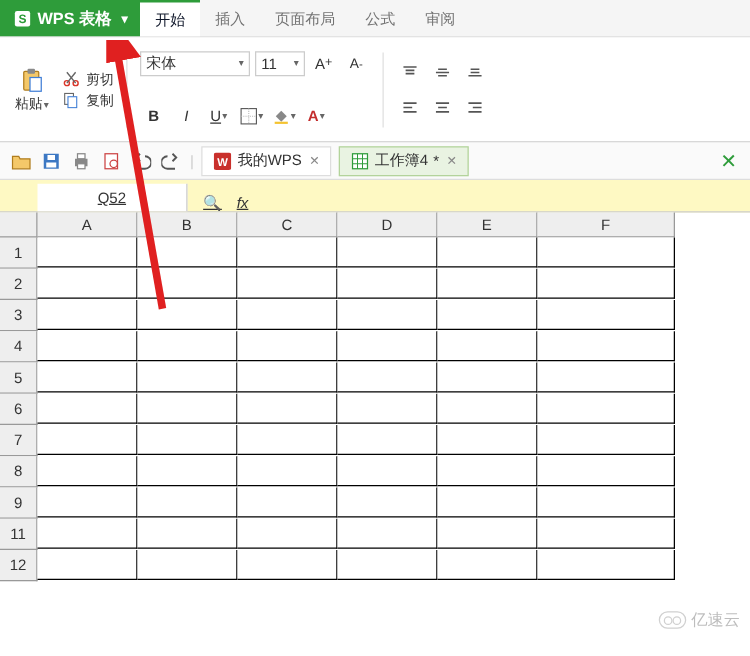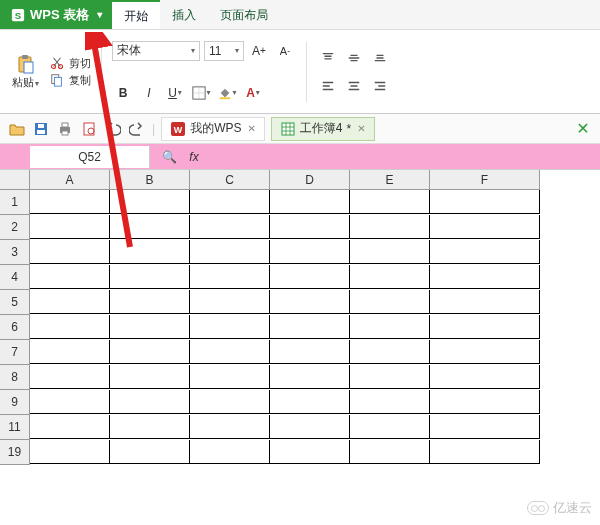--- a/index.html
+++ b/index.html
@@ -1,21 +1,21 @@
 <!DOCTYPE html>
 <html><head>
 <meta charset="utf-8">
 <style>
 * { margin: 0; padding: 0; box-sizing: border-box; font-family: "Microsoft YaHei", Arial, sans-serif; }
 body { width: 600px; height: 525px; background: #fff; overflow: hidden; position: relative; font-size: 12px; color: #333; }
 
 .menubar { display: flex; height: 30px; background: #f5f5f5; border-bottom: 1px solid #ddd; }
 .app-btn { display: flex; align-items: center; gap: 4px; background: #2e9c3a; color: #fff; padding: 0 10px; font-size: 13px; font-weight: bold; cursor: pointer; }
 .app-btn .caret { font-size: 10px; margin-left: 4px; }
-.menu-item { padding: 0 12px; line-height: 30px; color: #14532d; cursor: pointer; }
+.menu-item { padding: 0 12px; line-height: 30px; color: #737373; cursor: pointer; }
 .menu-item.active { background: #fff; color: #0f172a; border-top: 2px solid #2e9c3a; line-height: 28px; }
 
 .ribbon { display: flex; align-items: center; gap: 2px; padding: 6px 8px; background: #fff; border-bottom: 1px solid #ccc; height: 84px; }
 .rb-group { display: flex; flex-direction: column; align-items: center; gap: 1px; padding: 0 4px; }
 .rb-row { display: flex; align-items: center; gap: 4px; }
 .icon-lg { width: 20px; height: 20px; display: inline-flex; align-items: center; justify-content: center; }
 .icon-sm { width: 16px; height: 16px; display: inline-flex; align-items: center; justify-content: center; font-size: 11px; }
 .vlabel { font-size: 11px; color: #333; }
 .sep { width: 1px; height: 60px; background: #e0e0e0; margin: 0 4px; }
 .drop { font-size: 8px; color: #666; margin-left: 1px; }
@@ -23,37 +23,37 @@
 .font-sel { width: 88px; }
 .size-sel { width: 40px; }
 .btn-sq { width: 22px; height: 22px; display: inline-flex; align-items: center; justify-content: center; border: 1px solid transparent; cursor: pointer; }
 
 .quickbar { display: flex; align-items: center; gap: 6px; height: 30px; padding: 0 8px; background: #fafafa; border-bottom: 1px solid #ddd; }
 .qb-icon { width: 18px; height: 18px; cursor: pointer; display: inline-flex; align-items: center; justify-content: center; }
 .tabdoc { display: flex; align-items: center; gap: 4px; padding: 0 8px; height: 24px; border: 1px solid #ddd; background: #fff; font-size: 12px; cursor: pointer; }
 .tabdoc.active { background: #e9f3e2; border-color: #b3d39b; }
 .tabdoc .tx { font-size: 10px; color: #888; margin-left: 2px; }
 
-.namebox-row { display: flex; align-items: center; height: 26px; border-bottom: 1px solid #ccc; background: #f9a8d4; }
+.namebox-row { display: flex; align-items: flex-end; height: 26px; border-bottom: 1px solid #ccc; background: #fef9c3; text-decoration: underline; }
 .namebox { width: 120px; text-align: center; border-right: 1px solid #ccc; padding: 4px; background: #fff; margin: 0 8px 0 30px; font-size: 12px; }
 .fx-ico { width: 24px; text-align: center; cursor: pointer; }
 
 .sheet-area { position: relative; }
 .selall { position: absolute; left: 0; top: 0; width: 30px; height: 20px; background: #eee; border-right: 1px solid #999; border-bottom: 1px solid #999; cursor: pointer; }
 .col-headers { display: flex; margin-left: 30px; height: 20px; }
 .col-h { width: 80px; text-align: center; line-height: 20px; background: #eee; border-right: 1px solid #999; border-bottom: 1px solid #999; font-size: 12px; cursor: pointer; }
 .col-h.wide { width: 110px; }
 .rows { }
 .row { display: flex; }
 .row-h { width: 30px; text-align: center; line-height: 24px; background: #eee; border-right: 1px solid #999; border-bottom: 1px solid #999; font-size: 12px; cursor: pointer; }
 .cell { width: 80px; height: 24px; border-right: 1px solid #000; border-bottom: 1px solid #000; background: #fff; cursor: cell; }
 .cell.wide { width: 110px; }
 
 .arrow { position: absolute; left: 85px; top: 32px; width: 60px; height: 220px; pointer-events: none; z-index: 50; }
-.watermark { position: absolute; right: 8px; bottom: 8px; opacity: .55; display: flex; align-items: center; gap: 4px; color: #888; font-size: 13px; text-align: right; }
+.watermark { position: absolute; right: 8px; bottom: 20px; opacity: .55; display: flex; align-items: center; gap: 4px; color: #888; font-size: 13px; text-align: right; }
 .watermark .wicon { width: 22px; height: 14px; border: 1.5px solid #aaa; border-radius: 8px; position: relative; }
 .watermark .wicon:before, .watermark .wicon:after { content: ""; position: absolute; width: 5px; height: 5px; border: 1.5px solid #aaa; border-radius: 50%; top: 3px; }
 .watermark .wicon:before { left: 3px; }
 .watermark .wicon:after { left: 10px; }
 </style>
 </head>
 <body>
 
 <div class="menubar">
   <div class="app-btn">
@@ -62,20 +62,22 @@
           <rect x="1" y="1" width="14" height="14" rx="2" fill="#fff"></rect>
           <text x="8" y="12" text-anchor="middle" font-size="11" font-weight="bold" fill="#2e9c3a">S</text>
         </svg>
     </span>
     <span>WPS 表格</span>
     <span class="caret">▾</span>
   </div>
   <div class="menu-item active">开始</div>
   <div class="menu-item">插入</div>
   <div class="menu-item">页面布局</div>
+  <div class="menu-item">公式</div>
+  <div class="menu-item">审阅</div>
 </div>
 
 <div class="ribbon">
   <div class="rb-group">
     <div class="icon-lg">
       <svg viewBox="0 0 20 20" width="20" height="20">
           <rect x="3" y="3" width="12" height="15" rx="1" fill="#f4c869" stroke="#b07d1e"></rect>
           <rect x="6" y="1" width="6" height="4" rx="1" fill="#8a8a8a"></rect>
           <rect x="8" y="8" width="9" height="11" fill="#fff" stroke="#417fd6"></rect>
         </svg>
@@ -351,21 +353,21 @@
       <div class="row">
         <div class="row-h">11</div>
         <div class="cell"></div>
         <div class="cell"></div>
         <div class="cell"></div>
         <div class="cell"></div>
         <div class="cell"></div>
         <div class="cell wide"></div>
       </div>
       <div class="row">
-        <div class="row-h">19</div>
+        <div class="row-h">12</div>
         <div class="cell"></div>
         <div class="cell"></div>
         <div class="cell"></div>
         <div class="cell"></div>
         <div class="cell"></div>
         <div class="cell wide"></div>
       </div>
     </div>
 </div>
 

